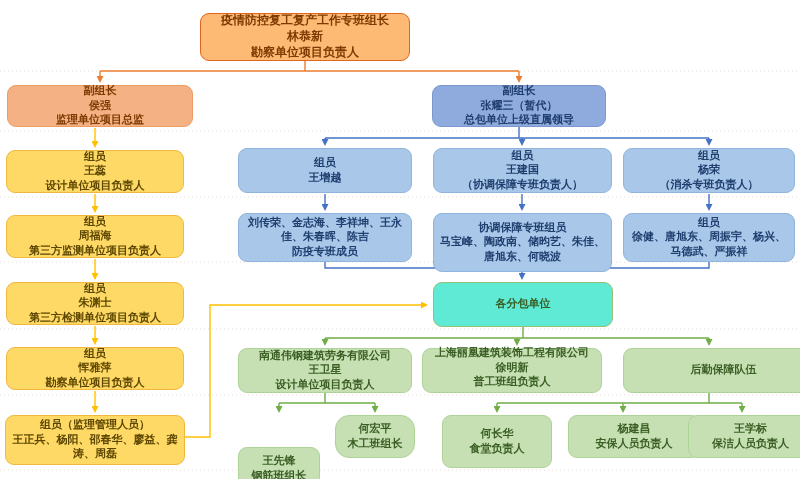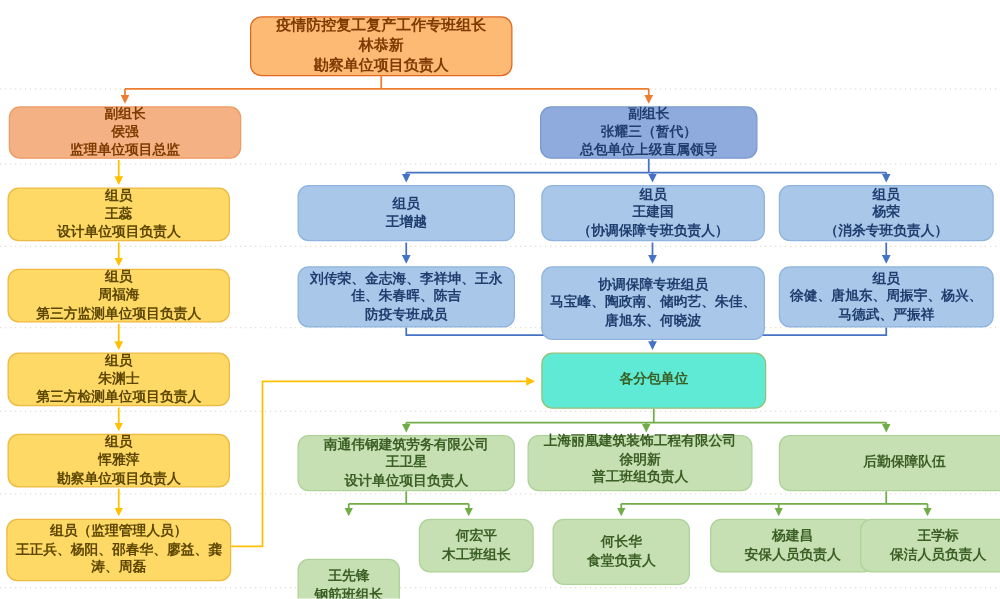--- a/index.html
+++ b/index.html
@@ -181,21 +181,21 @@
     <span class="ln">普工班组负责人</span>
   </div>
   <div class="node c-green" style="left:623px;top:348px;width:201px;height:45px;">
     <span class="ln">后勤保障队伍</span>
   </div>
 
   <div class="node c-green" style="left:238px;top:415px;width:82px;height:43px;margin-top:32px;">
     <span class="ln">王先锋</span>
     <span class="ln">钢筋班组长</span>
   </div>
-  <div class="node c-green" style="left:335px;top:415px;width:92px;height:43px;">
+  <div class="node c-green" style="left:335px;top:415px;width:80px;height:43px;border-radius:14px;">
     <span class="ln">何宏平</span>
     <span class="ln">木工班组长</span>
   </div>
   <div class="node c-green" style="left:442px;top:415px;width:110px;height:53px;">
     <span class="ln">何长华</span>
     <span class="ln">食堂负责人</span>
   </div>
   <div class="node c-green" style="left:568px;top:415px;width:132px;height:43px;">
     <span class="ln">杨建昌</span>
     <span class="ln">安保人员负责人</span>

